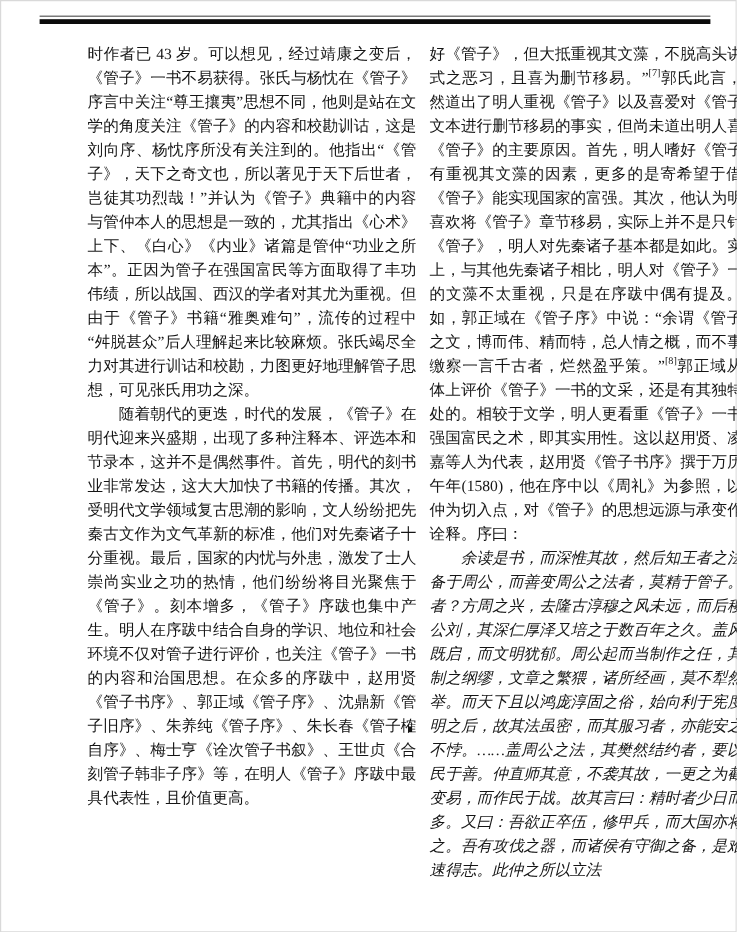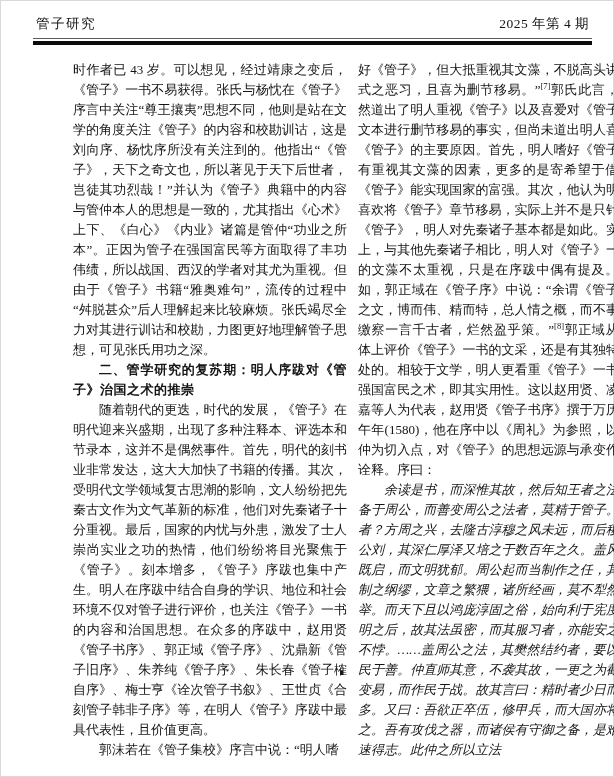--- a/index.html
+++ b/index.html
@@ -43,35 +43,29 @@
   sup.ref {
     font-size: 8.5px; line-height: 0; vertical-align: super;
     letter-spacing: 0; font-style: normal;
   }
 </style>
 </head>
 <body>
 
 <div class="page">
 
-  <div class="header-row">
-    <span class="header-journal">管子研究</span>
-    <span class="header-issue">2025 年第 4 期</span>
-  </div>
 
   <div class="rule-thin"></div>
   <div class="rule-thick"></div>
 
   <div class="columns">
 
     <section class="col">
       <p class="cont">时作者已 43 岁。可以想见，经过靖康之变后，《管子》一书不易获得。张氏与杨忱在《管子》序言中关注“尊王攘夷”思想不同，他则是站在文学的角度关注《管子》的内容和校勘训诂，这是刘向序、杨忱序所没有关注到的。他指出“《管子》，天下之奇文也，所以著见于天下后世者，岂徒其功烈哉！”并认为《管子》典籍中的内容与管仲本人的思想是一致的，尤其指出《心术》上下、《白心》《内业》诸篇是管仲“功业之所本”。正因为管子在强国富民等方面取得了丰功伟绩，所以战国、西汉的学者对其尤为重视。但由于《管子》书籍“雅奥难句”，流传的过程中“舛脱甚众”后人理解起来比较麻烦。张氏竭尽全力对其进行训诂和校勘，力图更好地理解管子思想，可见张氏用功之深。</p>
-      <p class="section-heading">二、管学研究的复苏期：明人序跋对《管子》治国之术的推崇</p>
       <p>随着朝代的更迭，时代的发展，《管子》在明代迎来兴盛期，出现了多种注释本、评选本和节录本，这并不是偶然事件。首先，明代的刻书业非常发达，这大大加快了书籍的传播。其次，受明代文学领域复古思潮的影响，文人纷纷把先秦古文作为文气革新的标准，他们对先秦诸子十分重视。最后，国家的内忧与外患，激发了士人崇尚实业之功的热情，他们纷纷将目光聚焦于《管子》。刻本增多，《管子》序跋也集中产生。明人在序跋中结合自身的学识、地位和社会环境不仅对管子进行评价，也关注《管子》一书的内容和治国思想。在众多的序跋中，赵用贤《管子书序》、郭正域《管子序》、沈鼎新《管子旧序》、朱养纯《管子序》、朱长春《管子榷自序》、梅士亨《诠次管子书叙》、王世贞《合刻管子韩非子序》等，在明人《管子》序跋中最具代表性，且价值更高。</p>
-      <p>郭沫若在《管子集校》序言中说：“明人嗜</p>
     </section>
 
     <section class="col">
       <p class="cont">
         <span>好《管子》，但大抵重视其文藻，不脱高头讲章式之恶习，且喜为删节移易。”</span><sup class="ref">[7]</sup><span>郭氏此言，虽然道出了明人重视《管子》以及喜爱对《管子》文本进行删节移易的事实，但尚未道出明人喜爱《管子》的主要原因。首先，明人嗜好《管子》有重视其文藻的因素，更多的是寄希望于借助《管子》能实现国家的富强。其次，他认为明人喜欢将《管子》章节移易，实际上并不是只针对《管子》，明人对先秦诸子基本都是如此。实际上，与其他先秦诸子相比，明人对《管子》一书的文藻不太重视，只是在序跋中偶有提及。比如，郭正域在《管子序》中说：“余谓《管子》之文，博而伟、精而特，总人情之概，而不事乎缴察一言千古者，烂然盈乎策。”</span><sup class="ref">[8]</sup><span>郭正域从整体上评价《管子》一书的文采，还是有其独特之处的。相较于文学，明人更看重《管子》一书的强国富民之术，即其实用性。这以赵用贤、凌登嘉等人为代表，赵用贤《管子书序》撰于万历壬午年(1580)，他在序中以《周礼》为参照，以管仲为切入点，对《管子》的思想远源与承变作了诠释。序曰：</span>
       </p>
       <p class="quote">余读是书，而深惟其故，然后知王者之法莫备于周公，而善变周公之法者，莫精于管子。何者？方周之兴，去隆古淳穆之风未远，而后稷、公刘，其深仁厚泽又培之于数百年之久。盖风会既启，而文明犹郁。周公起而当制作之任，其法制之纲缪，文章之繁猥，诸所经画，莫不犁然具举。而天下且以鸿庞淳固之俗，始向利于宪度著明之后，故其法虽密，而其服习者，亦能安之而不悖。……盖周公之法，其樊然结约者，要以率民于善。仲直师其意，不袭其故，一更之为截然变易，而作民于战。故其言曰：精时者少日而功多。又曰：吾欲正卒伍，修甲兵，而大国亦将修之。吾有攻伐之器，而诸侯有守御之备，是难以速得志。此仲之所以立法</p>
     </section>
 
   </div>

